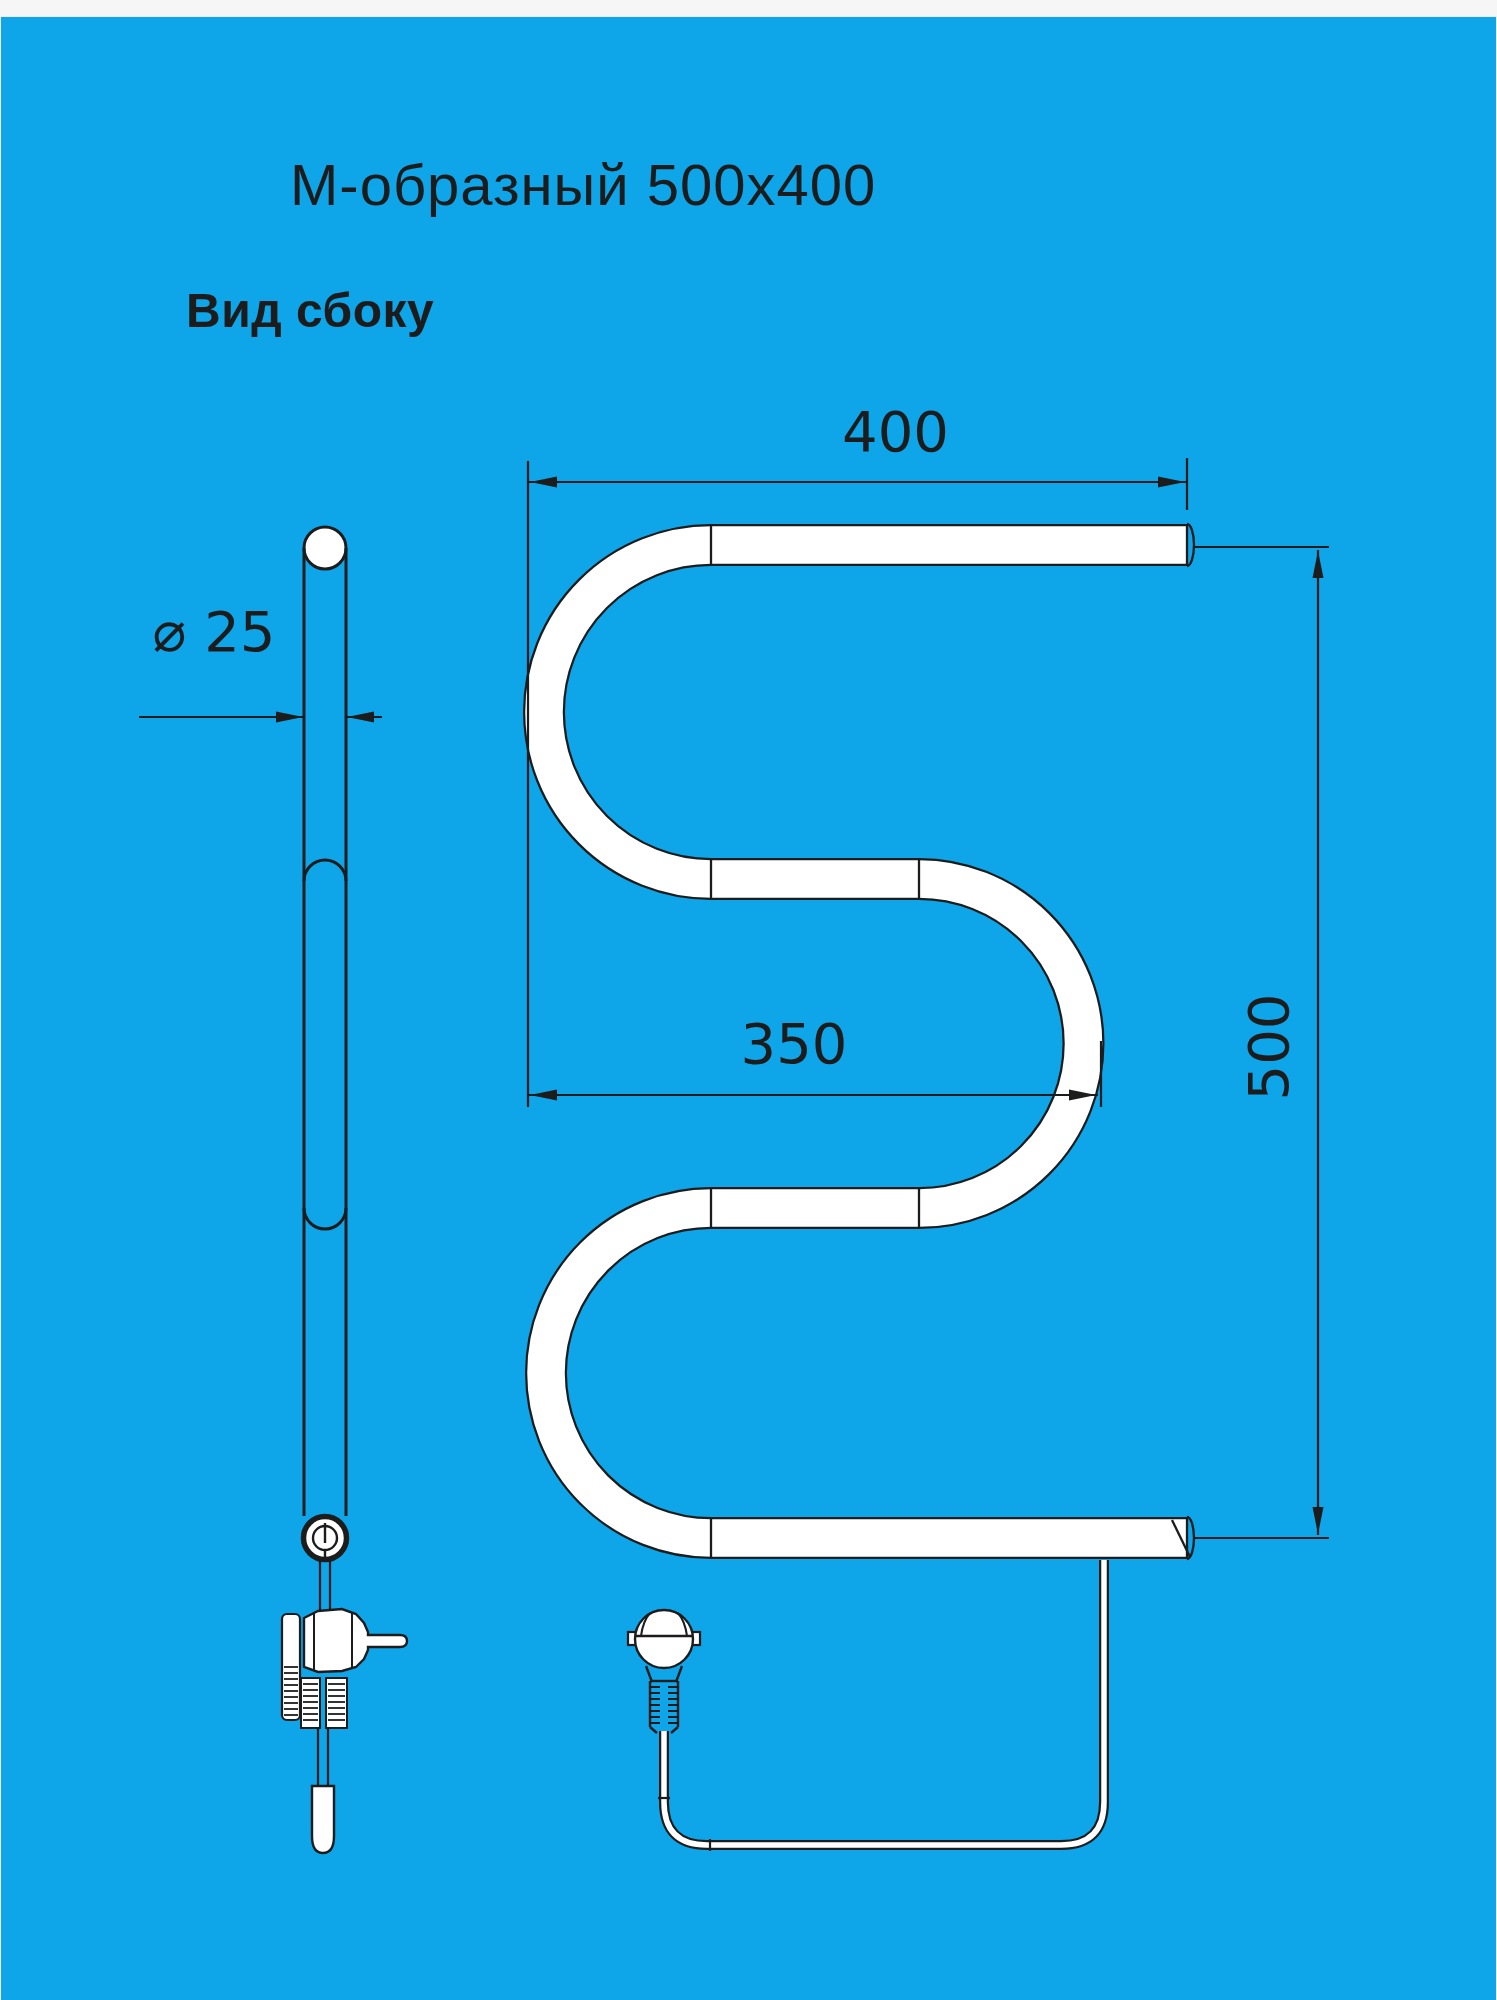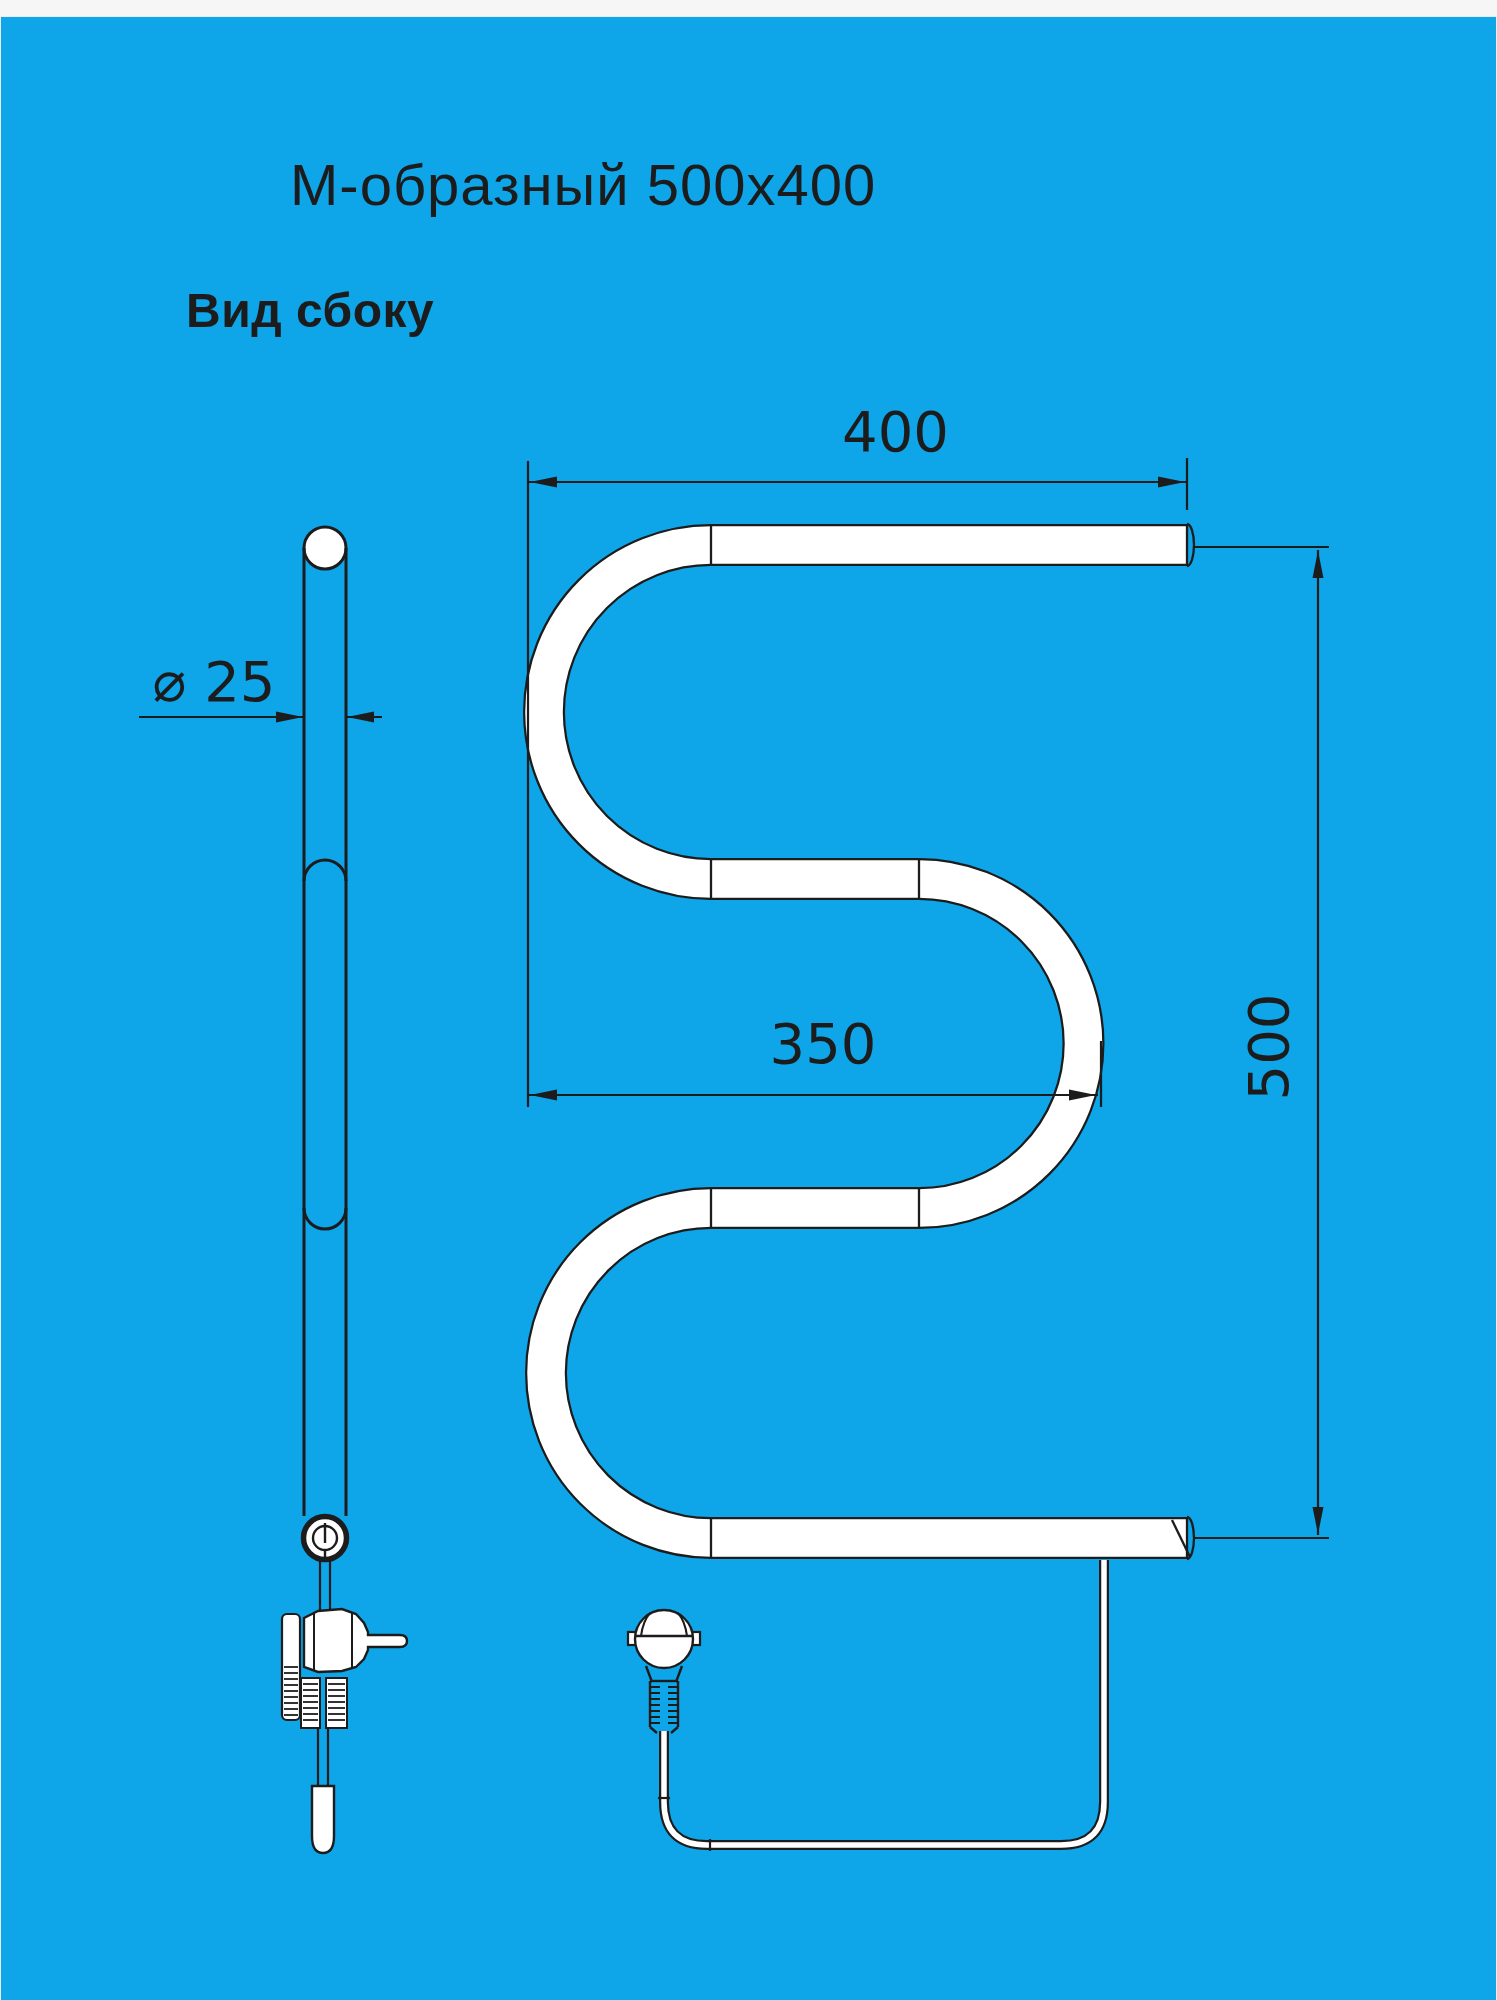--- a/index.html
+++ b/index.html
@@ -14,23 +14,23 @@
     left:289px;top:134px;font-size:58px;font-weight:400;letter-spacing:1px;
   }
   .view-label{font-size:48px;font-weight:700;letter-spacing:0.5px;}
   .view-label.side{left:185px;top:266px;text-align:center;}
   .view-label.front{left:688px;top:266px;}
   .dim-text{
     font-family:"DejaVu Sans",sans-serif;font-size:56px;font-weight:400;
     text-align:center;line-height:62px;
   }
   .dim-400{left:768px;top:384px;width:180px;text-align:right;}
-  .dim-350{left:732px;top:996px;width:180px;}
+  .dim-350{left:703px;top:996px;width:180px;}
   .dim-500{left:1168px;top:999px;width:200px;transform:rotate(-90deg);}
-  .dim-dia{left:118px;top:634px;width:190px;}
+  .dim-dia{left:118px;top:584px;width:190px;}
 </style>
 </head>
 <body>
 
 <div class="canvas">
 
   <svg class="drawing-svg" viewBox="0 0 1497 2000" fill="none" stroke-linecap="butt">
 
     <g>
 

